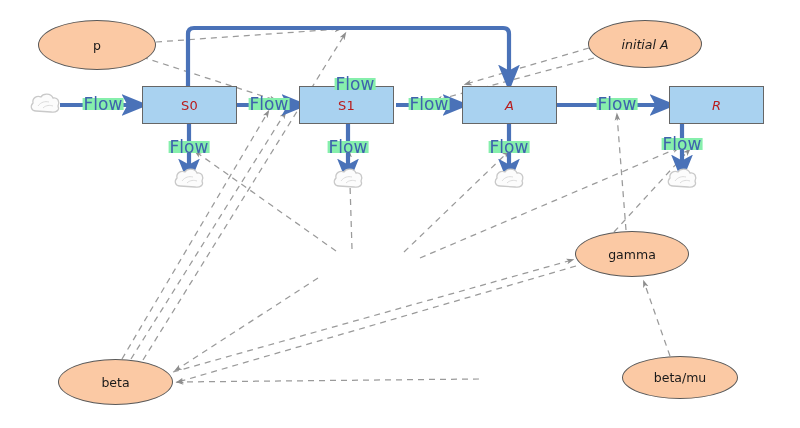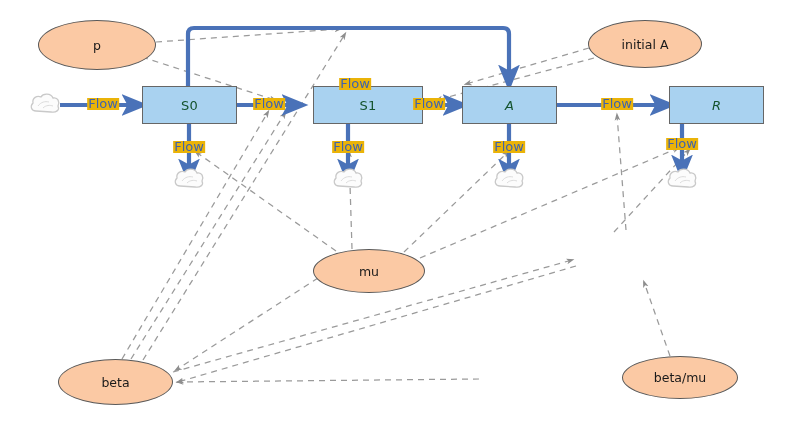--- a/index.html
+++ b/index.html
@@ -29,40 +29,40 @@
     position: absolute;
     box-sizing: border-box;
     display: flex;
     align-items: center;
     justify-content: center;
     text-align: center;
   }
   .stock {
     background: #a9d2f0;
     border: 1.6px solid #666666;
-    color: #14532d;
+    color: #b91c1c;
     font-size: 13px;
     letter-spacing: 0.2px;
   }
   .stock .lbl { font-style: italic; }
   .stock.noital .lbl { font-style: normal; }
   .var {
     background: #fbc9a4;
     border: 1.7px solid #595959;
     border-radius: 50%;
     color: #1a1a1a;
     font-size: 12.5px;
   }
   .var .lbl { white-space: nowrap; }
-  .var .ital { }
+  .var .ital { font-style: italic; }
   .flow-label {
     position: absolute;
     color: #3f63ad;
-    font-size: 13px;
-    background: #eab308;
+    font-size: 17px;
+    background: #86efac;
     padding: 0 1px;
     line-height: 12px;
     white-space: nowrap;
     transform: translate(-50%, -50%);
   }
 </style>
 </head>
 <body>
 
 <div id="canvas">
@@ -162,38 +162,38 @@
         <path d="M6,18 C1,18 0,13 3,10 C2,5 7,2 11,4 C13,0 21,0 23,5
                  C28,4 30,9 28,13 C30,17 26,20 21,19 Z" fill="#fcfcfc" stroke="#c9c9c9" stroke-width="1.3"></path>
         <path d="M8,13 C11,9 15,8 19,9 M13,15 C16,12 20,12 23,13" fill="none" stroke="#dcdcdc" stroke-width="1"></path>
       </g>
     </g>
   </svg>
 
   <div class="node stock noital" style="left:142px; top:86px; width:95px; height:38px;">
     <span class="lbl">S0</span>
   </div>
-  <div class="node stock noital" style="left:313px; top:86px; width:110px; height:38px;">
+  <div class="node stock noital" style="left:299px; top:86px; width:95px; height:38px;">
     <span class="lbl">S1</span>
   </div>
   <div class="node stock" style="left:462px; top:86px; width:95px; height:38px;">
     <span class="lbl">A</span>
   </div>
   <div class="node stock" style="left:669px; top:86px; width:95px; height:38px;">
     <span class="lbl">R</span>
   </div>
 
   <div class="node var" style="left:38px; top:20px; width:118px; height:50px;">
     <span class="lbl">p</span>
   </div>
   <div class="node var" style="left:588px; top:20px; width:114px; height:48px;">
     <span class="lbl ital">initial A</span>
   </div>
-  <div class="node var" style="left:313px; top:249px; width:112px; height:44px;">
-    <span class="lbl">mu</span>
+  <div class="node var" style="left:575px; top:231px; width:114px; height:46px;">
+    <span class="lbl">gamma</span>
   </div>
   <div class="node var" style="left:58px; top:359px; width:115px; height:46px;">
     <span class="lbl">beta</span>
   </div>
   <div class="node var" style="left:622px; top:356px; width:116px; height:43px;">
     <span class="lbl">beta/mu</span>
   </div>
 
   <div class="flow-label" style="left:103px; top:104px;">Flow</div>
   <div class="flow-label" style="left:269px; top:104px;">Flow</div>

